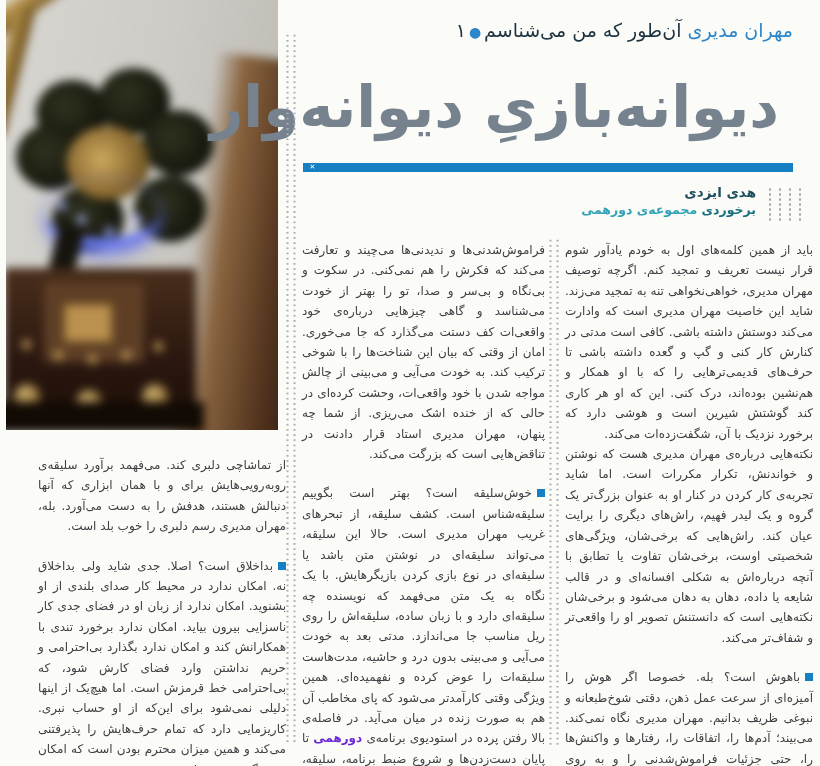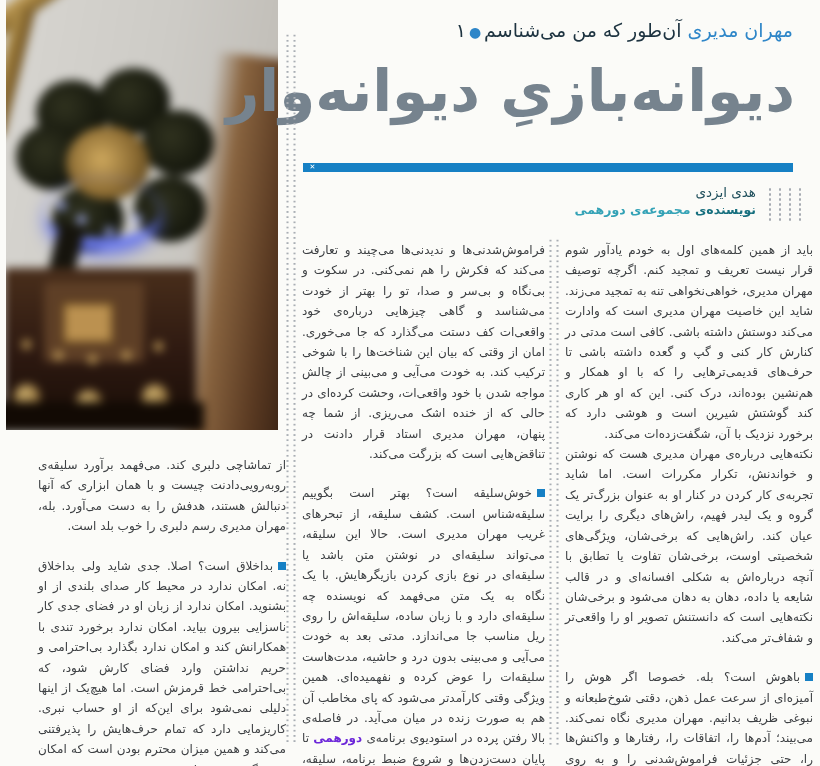--- a/index.html
+++ b/index.html
@@ -3,25 +3,25 @@
 <meta charset="utf-8">
 <style>
   html,body{margin:0;padding:0;}
   body{background:#e9e9e6;font-family:"DejaVu Sans", sans-serif;}
   .page{position:relative;width:820px;height:766px;margin:0 auto;background:var(--page_bg,#fbfbf8);overflow:hidden;direction:rtl;}
 
   
   .kicker{position:absolute;right:27px;top:19px;font-size:19px;font-weight:normal;color:var(--kicker_dark,#1d3340);white-space:nowrap;}
   .kicker .k-blue{color:var(--kicker_blue,#2e86c8);}
   .kicker .k-bullet{font-size:14px;margin:0 3px;}
-  .headline{position:absolute;right:25px;top:52px;margin:0;font-size:58px;line-height:1.35;font-weight:bold;color:var(--title_grey,#76838e);letter-spacing:-1px;white-space:nowrap;}
+  .headline{position:absolute;right:25px;top:52px;margin:16px;font-size:58px;line-height:1.35;font-weight:bold;color:var(--title_grey,#76838e);letter-spacing:-1px;white-space:nowrap;}
   .rule{position:absolute;left:303px;top:163px;width:490px;height:9px;background:var(--accent,#1680c4);}
   .rule .rule-mark{position:absolute;left:5px;top:0;width:9px;height:9px;color:#fff;font-size:7px;line-height:9px;text-align:center;font-weight:bold;}
   .byline{position:absolute;right:64px;top:183px;text-align:right;}
-  .byline .author{font-size:13.5px;font-weight:normal;color:var(--byline_dark,#1f4f5c);line-height:18px;}
+  .byline .author{font-size:13.5px;font-weight:bold;color:var(--byline_dark,#1f4f5c);line-height:18px;}
   .byline .role{font-size:12.5px;font-weight:bold;line-height:18px;color:var(--byline_mid,#17707f);}
   .byline .role .hl{color:var(--byline_teal,#33a2b6);text-align:right;}
   .dots-grid{position:absolute;left:765px;top:187px;width:38px;height:36px;
     background-image:radial-gradient(circle,#a6abb2 1px,rgba(0,0,0,0) 1.4px);background-size:10px 5px;}
 
   
   .dots-v{position:absolute;width:12px;background-image:radial-gradient(circle,#a9aeb4 0.9px,rgba(0,0,0,0) 1.3px);background-size:7px 5.2px;}
   .sep1{left:284px;top:33px;height:712px;}
   .sep2{left:547px;top:238px;height:507px;}
 
@@ -107,33 +107,33 @@
 
   <h1 class="headline">دیوانه‌بازیِ دیوانه‌وار</h1>
 
   <div class="rule">
     <span class="rule-mark">✕</span>
   </div>
 
   <div class="dots-grid"></div>
   <div class="byline">
     <div class="author">هدی ایزدی</div>
-    <div class="role"><span>نویسنده‌ی</span> <span class="hl">مجموعه‌ی دورهمی</span></div>
+    <div class="role"><span>برخورد‌ی</span> <span class="hl">مجموعه‌ی دورهمی</span></div>
   </div>
 
   <div class="dots-v sep1"></div>
   <div class="dots-v sep2"></div>
 
   <div class="col col-right">
       <p>باید از همین کلمه‌های اول به خودم یادآور شوم قرار نیست تعریف و تمجید کنم. اگرچه توصیف مهران مدیری، خواهی‌نخواهی تنه به تمجید می‌زند. شاید این خاصیت مهران مدیری است که وادارت می‌کند دوستش داشته باشی. کافی است مدتی در کنارش کار کنی و گپ و گعده داشته باشی تا حرف‌های قدیمی‌ترهایی را که با او همکار و هم‌نشین بوده‌اند، درک کنی. این که او هر کاری کند گوشتش شیرین است و هوشی دارد که برخورد نزدیک با آن، شگفت‌زده‌ات می‌کند.</p>
       <p>نکته‌هایی درباره‌ی مهران مدیری هست که نوشتن و خواندنش، تکرار مکررات است. اما شاید تجربه‌ی کار کردن در کنار او به عنوان بزرگ‌تر یک گروه و یک لیدر فهیم، راش‌های دیگری را برایت عیان کند. راش‌هایی که برخی‌شان، ویژگی‌های شخصیتی اوست، برخی‌شان تفاوت یا تطابق با آنچه درباره‌اش به شکلی افسانه‌ای و در قالب شایعه یا داده، دهان به دهان می‌شود و برخی‌شان نکته‌هایی است که دانستنش تصویر او را واقعی‌تر و شفاف‌تر می‌کند.</p>
       <p class="lead"><span class="sq"></span>باهوش است؟ بله. خصوصا اگر هوش را آمیزه‌ای از سرعت عمل ذهن، دقتی شوخ‌طبعانه و نبوغی ظریف بدانیم. مهران مدیری نگاه نمی‌کند. می‌بیند؛ آدم‌ها را، اتفاقات را، رفتارها و واکنش‌ها را، حتی جزئیات فراموش‌شدنی را و به روی خودش هم نمی‌آورد. نه‌تنها می‌بیند، که ثبت و ضبط هم می‌کند و موسمش که برسد، چنان میوه‌ای از همان</p>
     </div>
   <div class="col col-middle">
       <p>فراموش‌شدنی‌ها و ندیدنی‌ها می‌چیند و تعارفت می‌کند که فکرش را هم نمی‌کنی. در سکوت و بی‌نگاه و بی‌سر و صدا، تو را بهتر از خودت می‌شناسد و گاهی چیزهایی درباره‌ی خود واقعی‌ات کف دستت می‌گذارد که جا می‌خوری. امان از وقتی که بیان این شناخت‌ها را با شوخی ترکیب کند. به خودت می‌آیی و می‌بینی از چالش مواجه شدن با خود واقعی‌ات، وحشت کرده‌ای در حالی که از خنده اشک می‌ریزی. از شما چه پنهان، مهران مدیری استاد قرار دادنت در تناقض‌هایی است که بزرگت می‌کند.</p>
       <p class="lead"><span class="sq"></span>خوش‌سلیقه است؟ بهتر است بگوییم سلیقه‌شناس است. کشف سلیقه، از تبحرهای غریب مهران مدیری است. حالا این سلیقه، می‌تواند سلیقه‌ای در نوشتن متن باشد یا سلیقه‌ای در نوع بازی کردن بازیگرهایش. با یک نگاه به یک متن می‌فهمد که نویسنده چه سلیقه‌ای دارد و با زبان ساده، سلیقه‌اش را روی ریل مناسب جا می‌اندازد. مدتی بعد به خودت می‌آیی و می‌بینی بدون درد و حاشیه، مدت‌هاست سلیقه‌ات را عوض کرده و نفهمیده‌ای. همین ویژگی وقتی کارآمدتر می‌شود که پای مخاطب آن هم به صورت زنده در میان می‌آید. در فاصله‌ی بالا رفتن پرده در استودیوی برنامه‌ی <b>دورهمی</b> تا پایان دست‌زدن‌ها و شروع ضبط برنامه، سلیقه، انرژی، حال و مختصات هر سری از تماشاگرها دستش می‌آید و از این لحظه به بعد جادو شروع می‌شود. او با تکیه بر همین تبحر استادانه‌اش، بلد است چطور</p>
     </div>
   <div class="col col-left">
-      <p>از تماشاچی دلبری کند. می‌فهمد برآورد سلیقه‌ی روبه‌رویی‌دادنت چیست و با همان ابزاری که آنها دنبالش هستند، هدفش را به دست می‌آورد. بله، مهران مدیری رسم دلبری را خوب بلد است.</p>
+      <p>از تماشاچی دلبری کند. می‌فهمد برآورد سلیقه‌ی روبه‌رویی‌هایش برای و با همان ابزاری که آنها دنبالش هستند، هدفش را به دست می‌آورد. بله، مهران مدیری رسم دلبری را خوب بلد است.</p>
       <p class="lead"><span class="sq"></span>بداخلاق است؟ اصلا. جدی شاید ولی بداخلاق نه. امکان ندارد در محیط کار صدای بلندی از او بشنوید. امکان ندارد از زبان او در فضای جدی کار ناسزایی بیرون بیاید. امکان ندارد برخورد تندی با همکارانش کند و امکان ندارد بگذارد بی‌احترامی و حریم نداشتن وارد فضای کارش شود، که بی‌احترامی خط قرمزش است. اما هیچ‌یک از اینها دلیلی نمی‌شود برای این‌که از او حساب نبری. کاریزمایی دارد که تمام حرف‌هایش را پذیرفتنی می‌کند و همین میزان محترم بودن است که امکان «نه» گفتن به مهران</p>
     </div>
 
 </div>
 
 </body></html>

